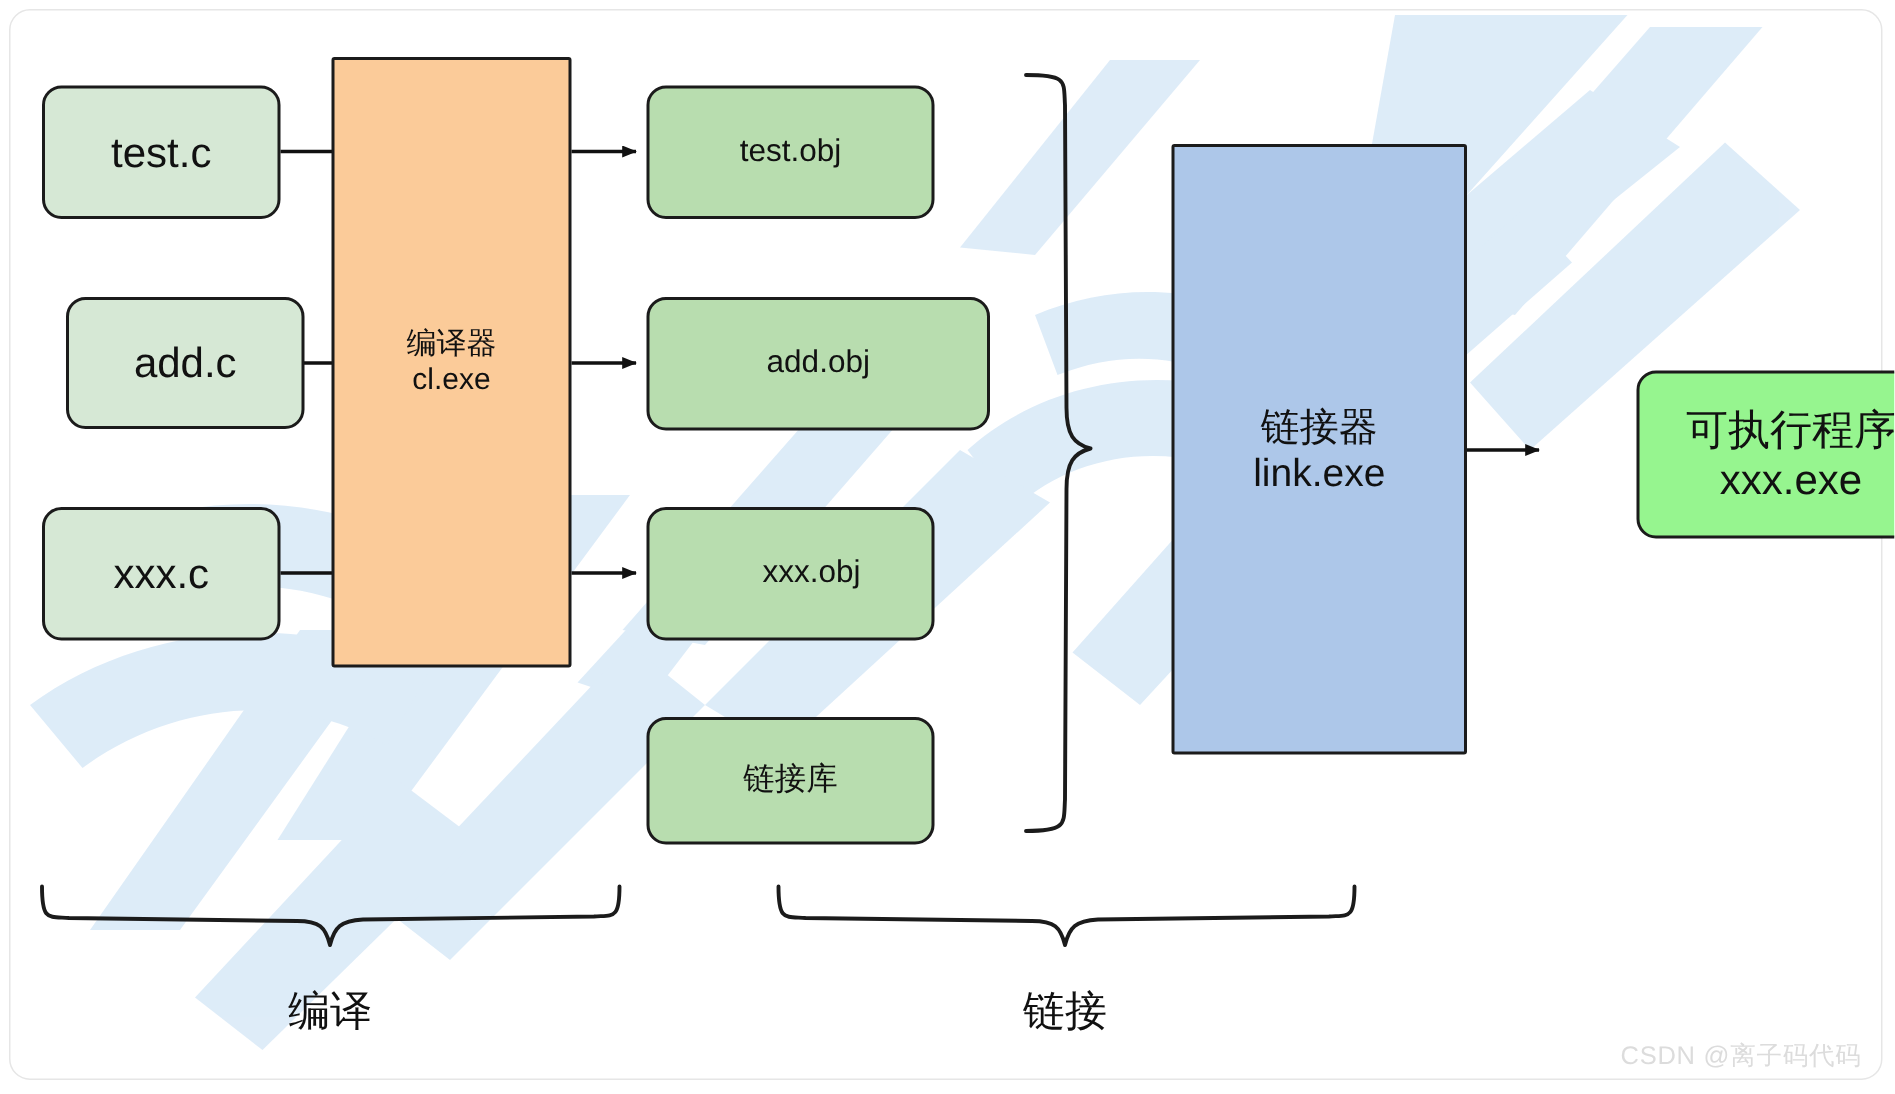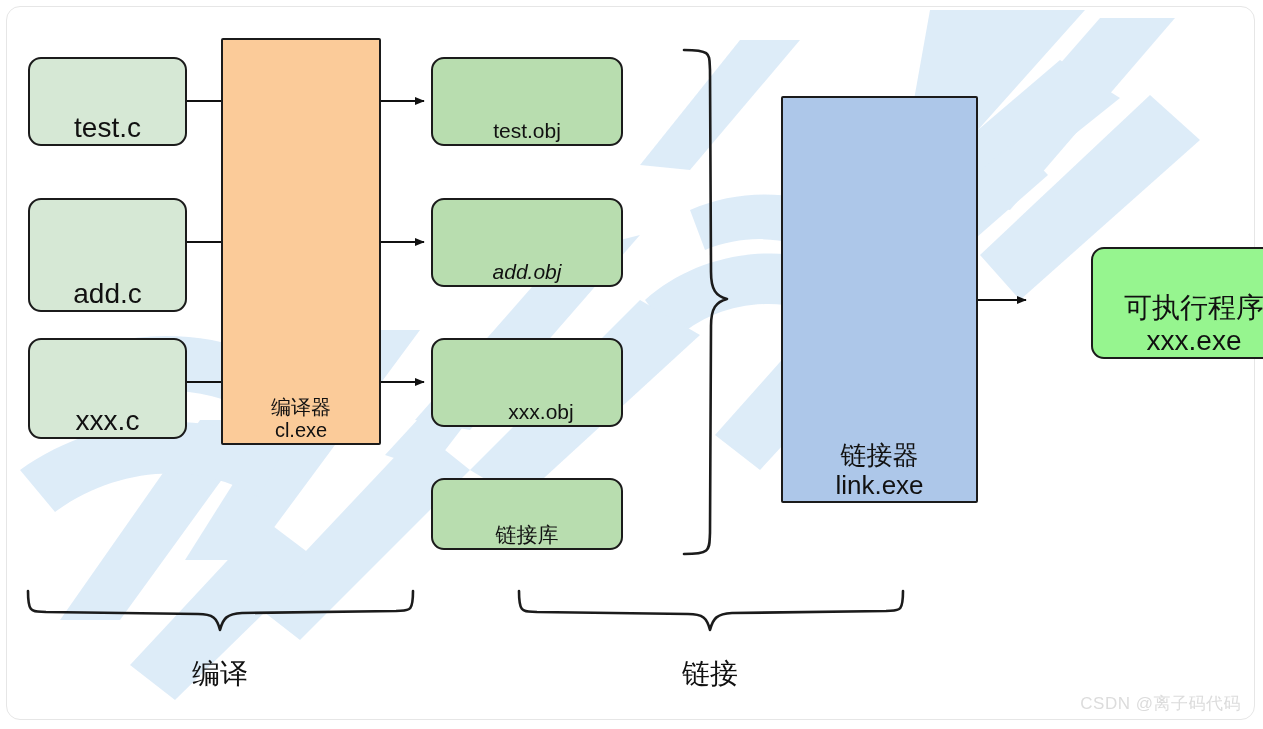--- a/index.html
+++ b/index.html
@@ -45,21 +45,21 @@
     letter-spacing: 0.5px;
     white-space: nowrap;
   }
   
   .node {
     position: absolute;
     box-sizing: border-box;
     display: flex;
     flex-direction: column;
     align-items: center;
-    justify-content: flex-end;
+    justify-content: center;
     border: 2.4px solid #1b1b1b;
     color: #111111;
     text-align: center;
     line-height: 1.18;
     z-index: 3;
   }
   .node .ln { display: block; white-space: nowrap; }
   .rounded { border-radius: 13px; }
   .sq { border-radius: 2px; }
   .src   { background: #d6e8d5; font-size: 28px; }
@@ -164,42 +164,42 @@
                C 703,614 707,618 710,630
                C 713,618 717,614 732,613
                L 886,611
                C 899,610 903,613 903,591"></path>
     </g>
   </svg>
 
   <div class="node rounded src" style="left:28px; top:57px; width:159px; height:89px;">
     <span class="ln">test.c</span>
   </div>
-  <div class="node rounded src" style="left:28px; top:198px; width:159px; height:114px;">
+  <div class="node rounded src" style="left:44px; top:198px; width:159px; height:88px;">
     <span class="ln">add.c</span>
   </div>
-  <div class="node rounded src" style="left:28px; top:338px; width:159px; height:101px;">
+  <div class="node rounded src" style="left:28px; top:338px; width:159px; height:89px;">
     <span class="ln">xxx.c</span>
   </div>
 
   <div class="node sq comp" style="left:221px; top:38px; width:160px; height:407px;">
     <span class="ln">编译器</span>
     <span class="ln">cl.exe</span>
   </div>
 
   <div class="node rounded obj" style="left:431px; top:57px; width:192px; height:89px;">
     <span class="ln">test.obj</span>
   </div>
-  <div class="node rounded obj" style="left:431px; top:198px; width:192px; height:89px;font-style:italic;">
+  <div class="node rounded obj" style="left:431px; top:198px; width:229px; height:89px;">
     <span class="ln">add.obj</span>
   </div>
   <div class="node rounded obj" style="left:431px; top:338px; width:192px; height:89px;padding-left:28px;">
     <span class="ln">xxx.obj</span>
   </div>
-  <div class="node rounded obj" style="left:431px; top:478px; width:192px; height:72px;">
+  <div class="node rounded obj" style="left:431px; top:478px; width:192px; height:85px;">
     <span class="ln">链接库</span>
   </div>
 
   <div class="node sq link" style="left:781px; top:96px; width:197px; height:407px;">
     <span class="ln">链接器</span>
     <span class="ln">link.exe</span>
   </div>
 
   <div class="node rounded exe" style="left:1053px; top:247px; width:206px; height:112px;margin-left:38px;">
     <span class="ln">可执行程序</span>

